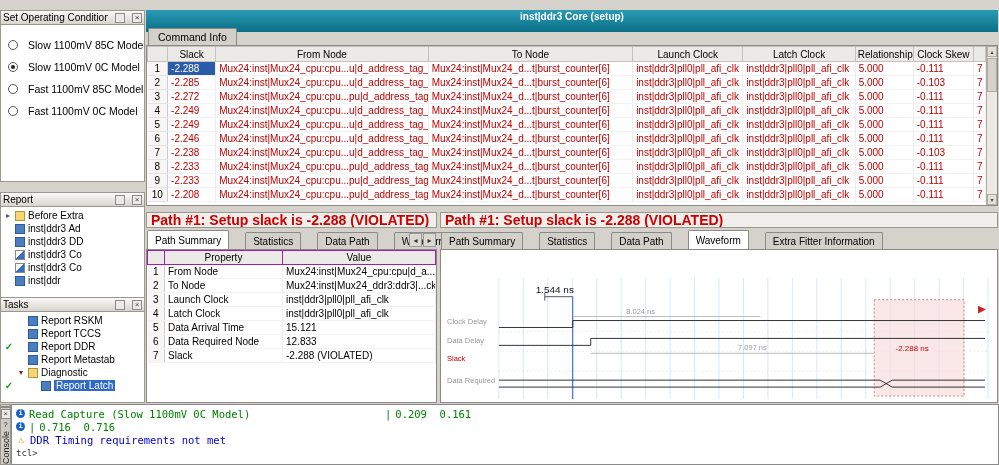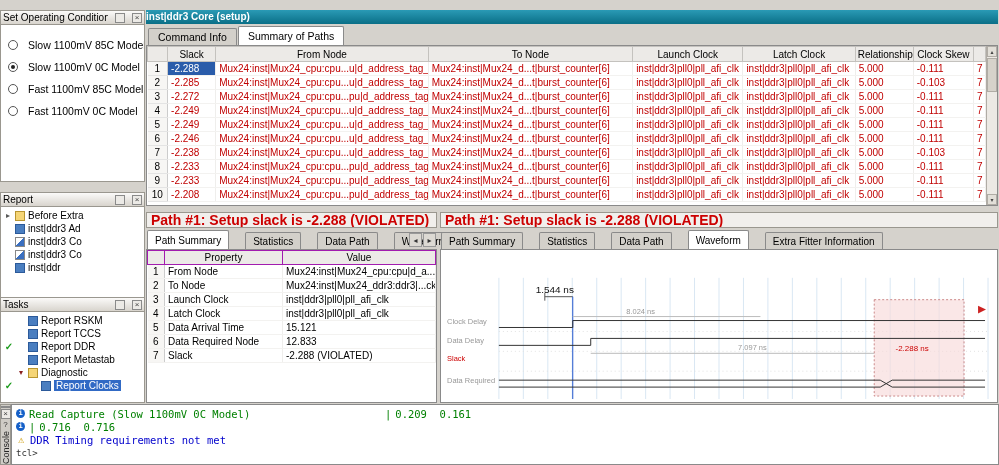--- a/index.html
+++ b/index.html
@@ -32,23 +32,23 @@
   .ticon{width:10px;height:10px;flex:0 0 10px;border:1px solid #888;}
   .ticon.folder{background:#f5d576;border-color:#b89530;}
   .ticon.report{background:#4a7ec0;border-color:#2c5a9a;}
   .ticon.chart{background:linear-gradient(135deg,#fff 45%,#3a6fc0 45%);}
   .tlabel{overflow:hidden;}
   .check{width:10px;flex:0 0 10px;color:#1a9a1a;font-size:10px;font-weight:bold;text-align:center;}
   .task-row.selected .tlabel{background:#316ac5;color:#fff;padding:0 2px;}
   .indent{width:10px;flex:0 0 10px;}
 
   
-  #titlebar{position:absolute;left:146px;top:10px;right:1px;height:14px;
+  #titlebar{position:absolute;left:146px;top:10px;right:1px;height:22px;
        background:linear-gradient(#2a9ab5,#0a6f87);color:#fff;font-weight:bold;font-size:10px;
-       text-align:left;line-height:14px;}
+       text-align:center;line-height:14px;}
   .tabsrow{position:absolute;display:flex;align-items:flex-end;gap:1px;padding-left:2px;}
   #main-tabs{left:146px;top:25px;right:0;height:20px;}
   .tab{border:1px solid #8a8a8a;border-bottom:none;background:#d3d0ca;padding:0 9px;height:17px;
        line-height:17px;border-radius:2px 2px 0 0;font-size:10.5px;white-space:nowrap;}
   .tab.active{background:#fff;height:19px;line-height:19px;}
 
   #paths-area{position:absolute;left:146px;top:45px;right:1px;height:161px;background:#fff;border:1px solid #8a8a8a;}
   #paths-table{border-collapse:collapse;table-layout:fixed;width:calc(100% - 11px);font-size:10px;}
   #paths-table th{background:#eceae7;border:1px solid #c4c2be;font-weight:normal;height:15px;
        overflow:hidden;white-space:nowrap;padding:0 2px;}
@@ -146,20 +146,25 @@
           <span class="ticon folder"></span>
           <span class="tlabel">Before Extra</span>
         </div>
         <div class="tree-row">
           <span class="expander"></span>
           <span class="ticon report"></span>
           <span class="tlabel">inst|ddr3 Ad</span>
         </div>
         <div class="tree-row">
           <span class="expander"></span>
+          <span class="ticon report"></span>
+          <span class="tlabel">inst|ddr3 DD</span>
+        </div>
+        <div class="tree-row">
+          <span class="expander"></span>
           <span class="ticon chart"></span>
           <span class="tlabel">inst|ddr3 Co</span>
         </div>
         <div class="tree-row">
           <span class="expander"></span>
           <span class="ticon chart"></span>
           <span class="tlabel">inst|ddr3 Co</span>
         </div>
         <div class="tree-row">
           <span class="expander"></span>
@@ -206,30 +211,29 @@
           <span class="check"></span>
           <span class="expander">▾</span>
           <span class="ticon folder"></span>
           <span class="tlabel">Diagnostic</span>
         </div>
         <div class="task-row selected">
           <span class="check">✓</span>
           <span class="expander"></span>
           <span class="indent"></span>
           <span class="ticon report"></span>
-          <span class="tlabel">Report Clocks</span>
+          <span class="tlabel">Report Latch</span>
         </div>
       </div>
     </div>
 </div>
 
 <div id="titlebar">inst|ddr3 Core (setup)</div>
 <div class="tabsrow" id="main-tabs">
     <div class="tab">Command Info</div>
-    <div class="tab active">Summary of Paths</div>
   </div>
 
 <div id="paths-area">
   <table id="paths-table">
     <colgroup>
         <col style="width:20px">
         <col style="width:48px">
         <col style="width:212px">
         <col style="width:204px">
       <col style="width:110px">

